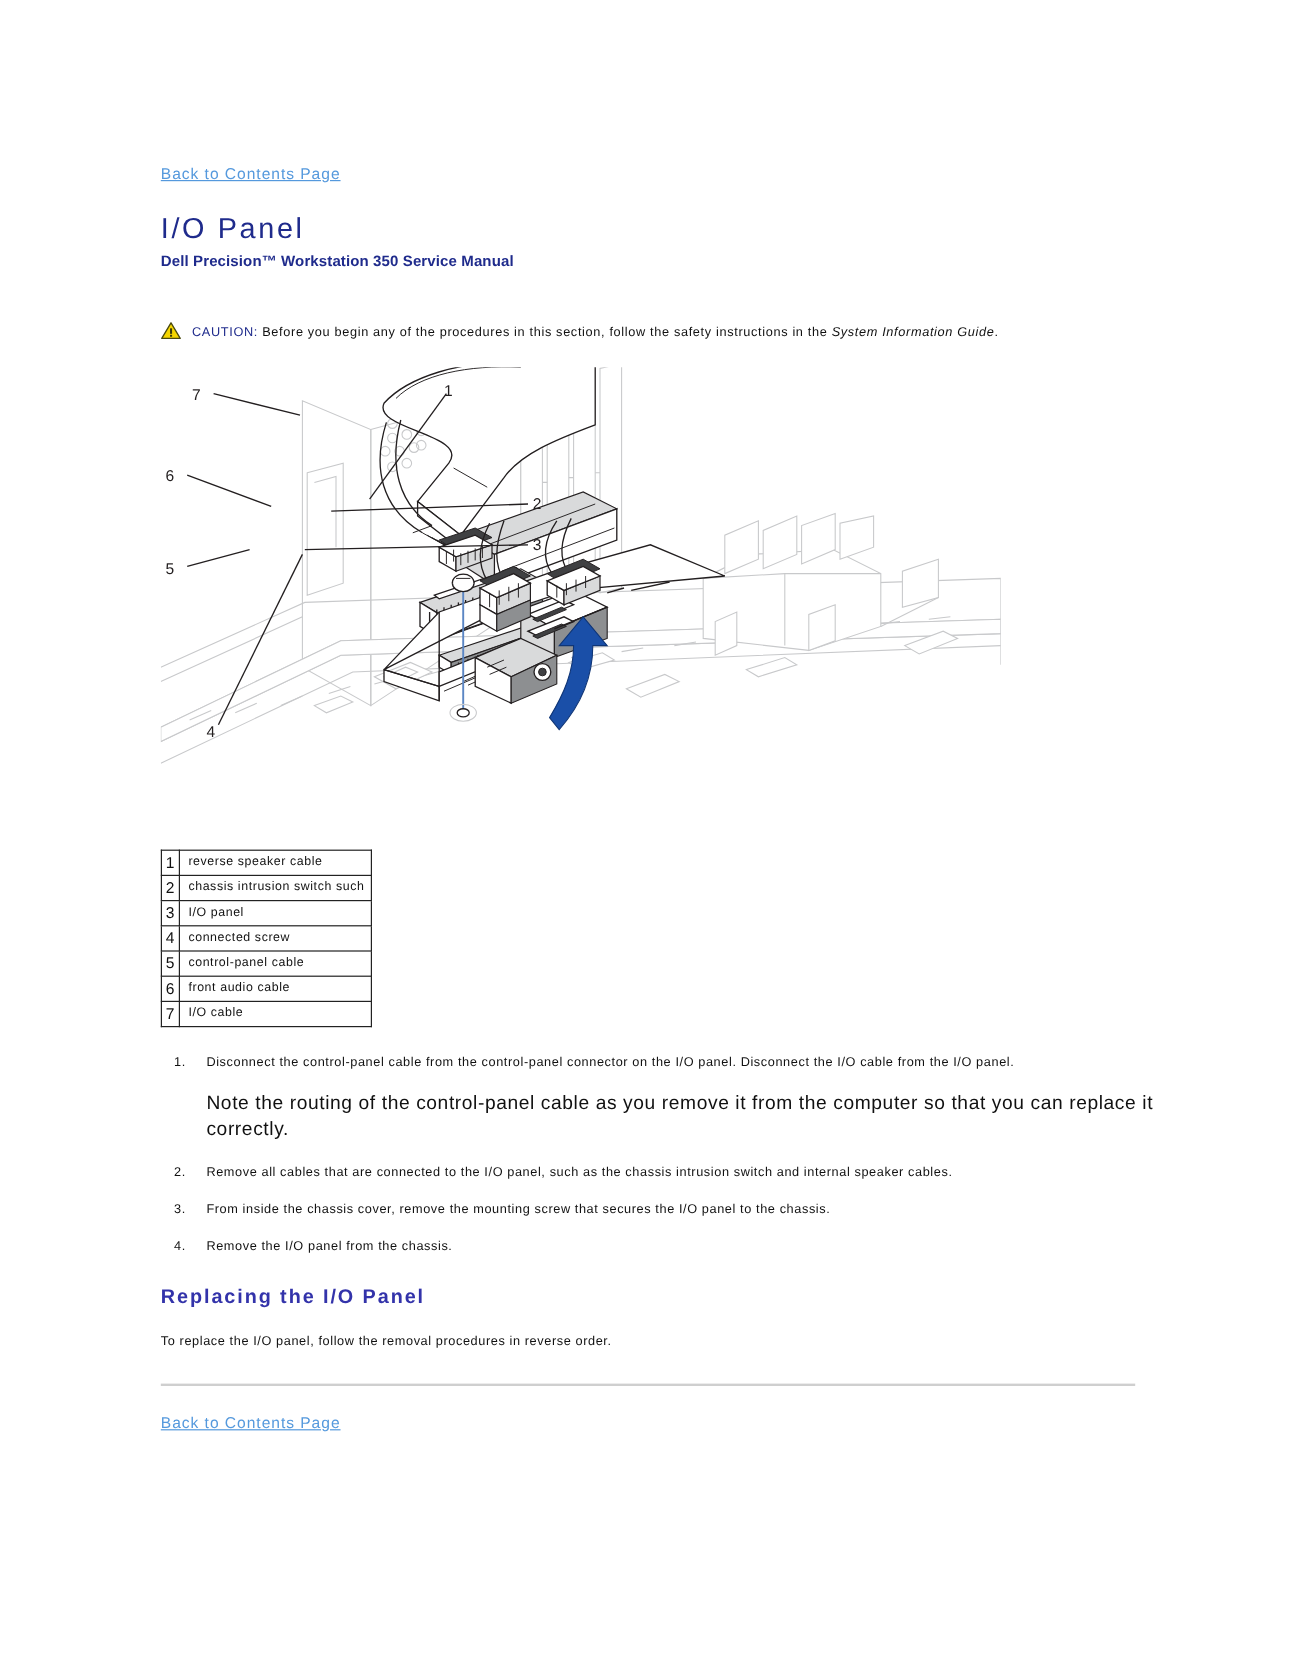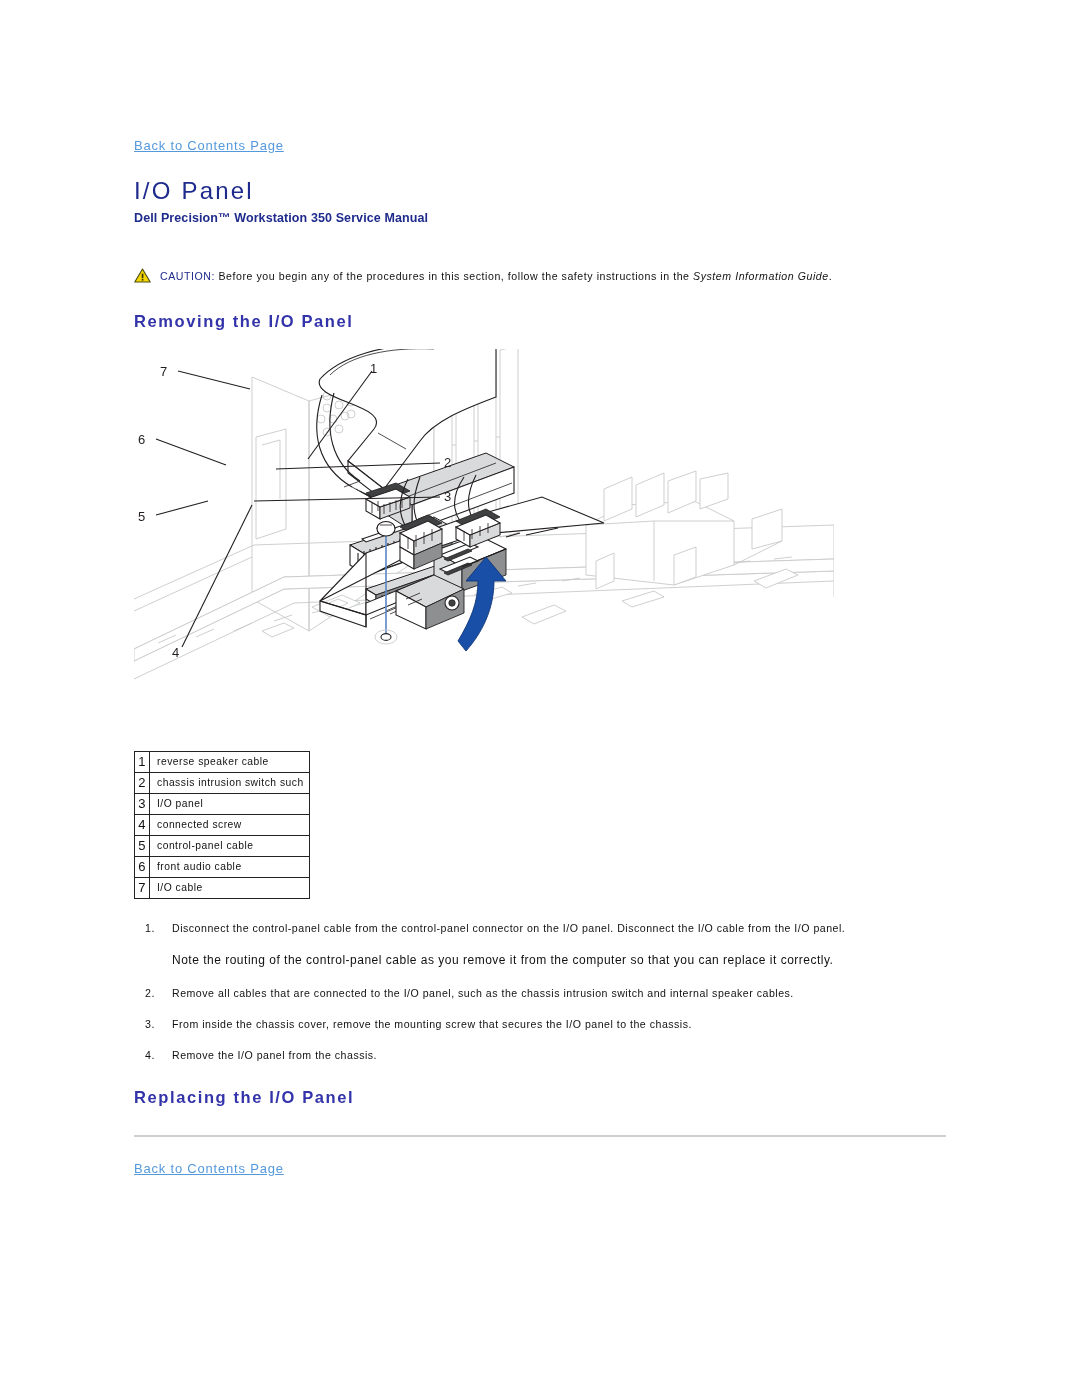--- a/index.html
+++ b/index.html
@@ -125,21 +125,21 @@
     line-height: 1.35;
   }
   ol.steps li .marker {
     position: absolute;
     left: 11px;
     top: 0;
     width: 22px;
   }
   .note-para {
     margin: 17px 0 17px 38px;
-    font-size: 12px;
+    font-size: 16px;
     letter-spacing: 0.5px;
     color: #111;
     line-height: 1.35;
   }
   .body-para {
     margin-top: 20px;
     font-size: 10.6px;
     letter-spacing: 0.5px;
     color: #111;
     line-height: 1.35;
@@ -172,21 +172,20 @@
           <polygon points="8.5,1 16.2,14 0.8,14" fill="#f5d600" stroke="#4a4a10" stroke-width="1.1" stroke-linejoin="round"></polygon>
           <rect x="7.7" y="5.6" width="1.7" height="4.6" fill="#3a3a0c"></rect>
           <rect x="7.7" y="11" width="1.7" height="1.6" fill="#3a3a0c"></rect>
         </svg>
       </span>
       <span class="caution-text">
         <span class="caution-word">CAUTION:</span><span> Before you begin any of the procedures in this section, follow the safety instructions in the </span><i>System Information Guide</i><span>.</span>
       </span>
     </div>
 
-    <h2 class="section-head">Removing the I/O Panel</h2>
 
     <div class="figure">
       <svg width="700" height="350" viewBox="0 0 700 350">
         <defs>
           <style type="text/css">
             .ln  { fill:none; stroke:#231f20; stroke-width:1.1; }
             .lnT { fill:none; stroke:#231f20; stroke-width:0.8; }
             .gh  { fill:none; stroke:#c8c9cb; stroke-width:0.9; }
             .ghf { fill:#ffffff; stroke:#c8c9cb; stroke-width:0.9; }
             .wf  { fill:#ffffff; stroke:#231f20; stroke-width:1.1; }
@@ -520,20 +519,21 @@
         <span>From inside the chassis cover, remove the mounting screw that secures the I/O panel to the chassis.</span>
       </li>
       <li>
         <span class="marker">4.</span>
         <span>Remove the I/O panel from the chassis.</span>
       </li>
     </ol>
 
     <h2 class="section-head" style="">Replacing the I/O Panel</h2>
 
+    <div class="body-para">To replace the I/O panel, follow the removal procedures in reverse order.</div>
 
     <hr class="divider">
 
     <div class="footer-link-wrap">
       <a href="#" class="nav-link">Back to Contents Page</a>
     </div>
 
   </div>
 </div>
 

